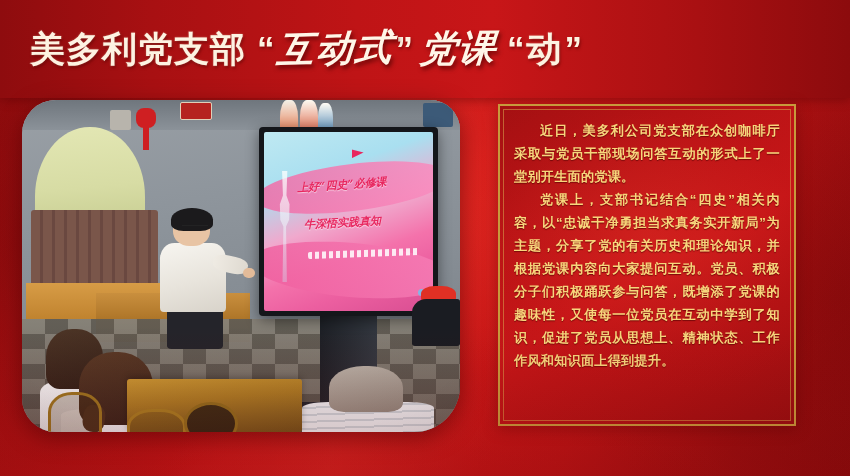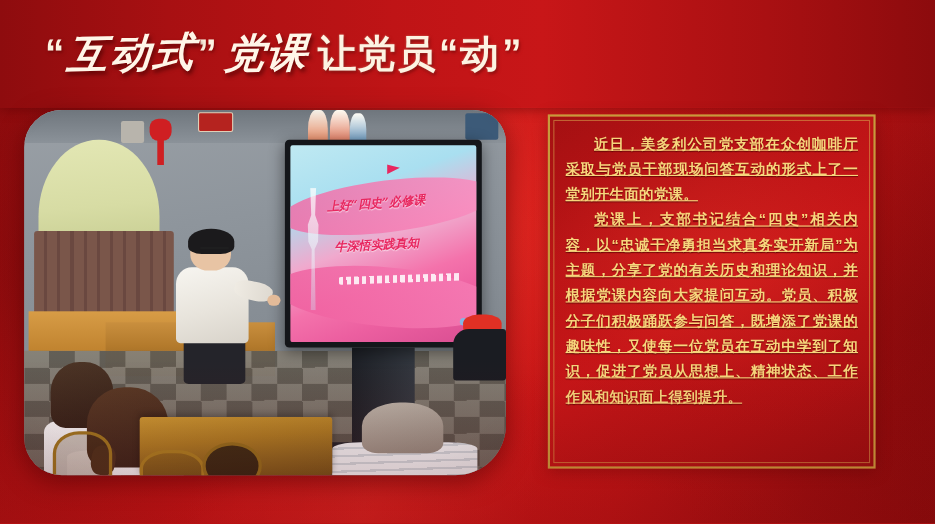--- a/index.html
+++ b/index.html
@@ -241,39 +241,38 @@
   .para{
     margin:0 0 0 0;
     color:#f7d67c;
     font-size:13.2px;
     line-height:23px;
     letter-spacing:0.2px;
     text-align:justify;
     text-indent:26px;
     font-weight:bold;
     text-shadow:0 1px 1px rgba(95,4,4,0.75);
-    text-decoration:underline;
   }
   .para + .para{margin-top:0px;}
 </style>
 </head>
 <body>
 
 <div id="poster">
 
   <div class="title-band"></div>
   <div class="title-row">
+    <span class="t-seg">美多利党支部</span>
     <span class="sp"></span>
     <span class="t-quote">“</span>
     <span class="t-cal">互动式</span>
     <span class="t-quote">”</span>
     <span class="sp-s"></span>
     <span class="t-cal2">党课</span>
     <span class="sp"></span>
-    <span class="t-seg">让党员</span>
     <span class="t-quote">“</span>
     <span class="t-seg">动</span>
     <span class="t-quote">”</span>
   </div>
 
   <div class="photo">
     <div class="ph-inner">
       <div class="wall"></div>
       <div class="wall-top"></div>
       <div class="alcove"></div>

